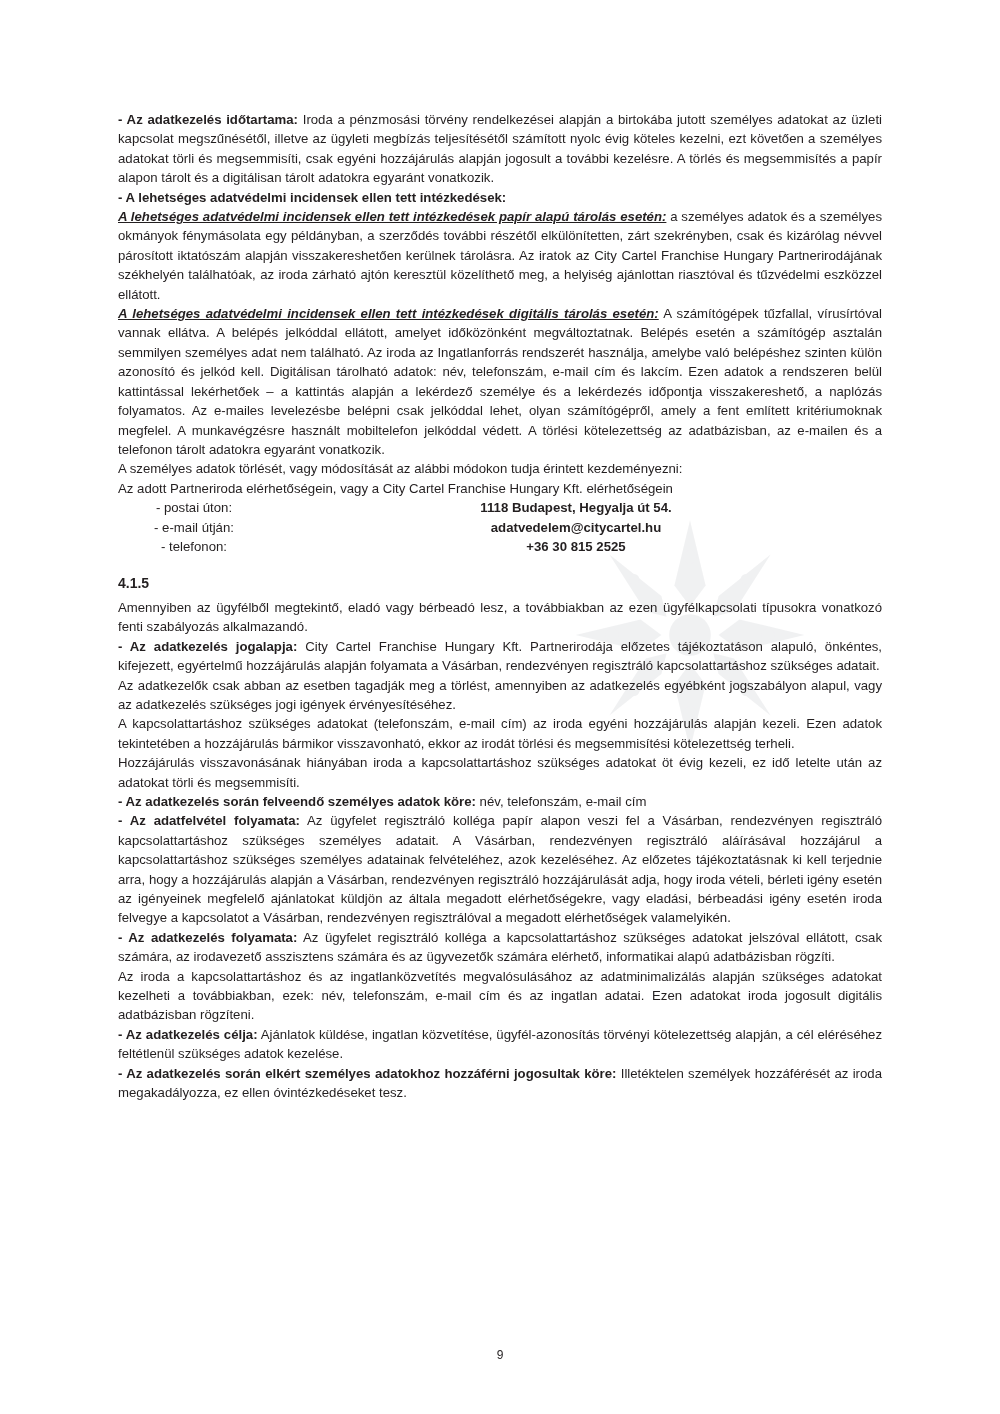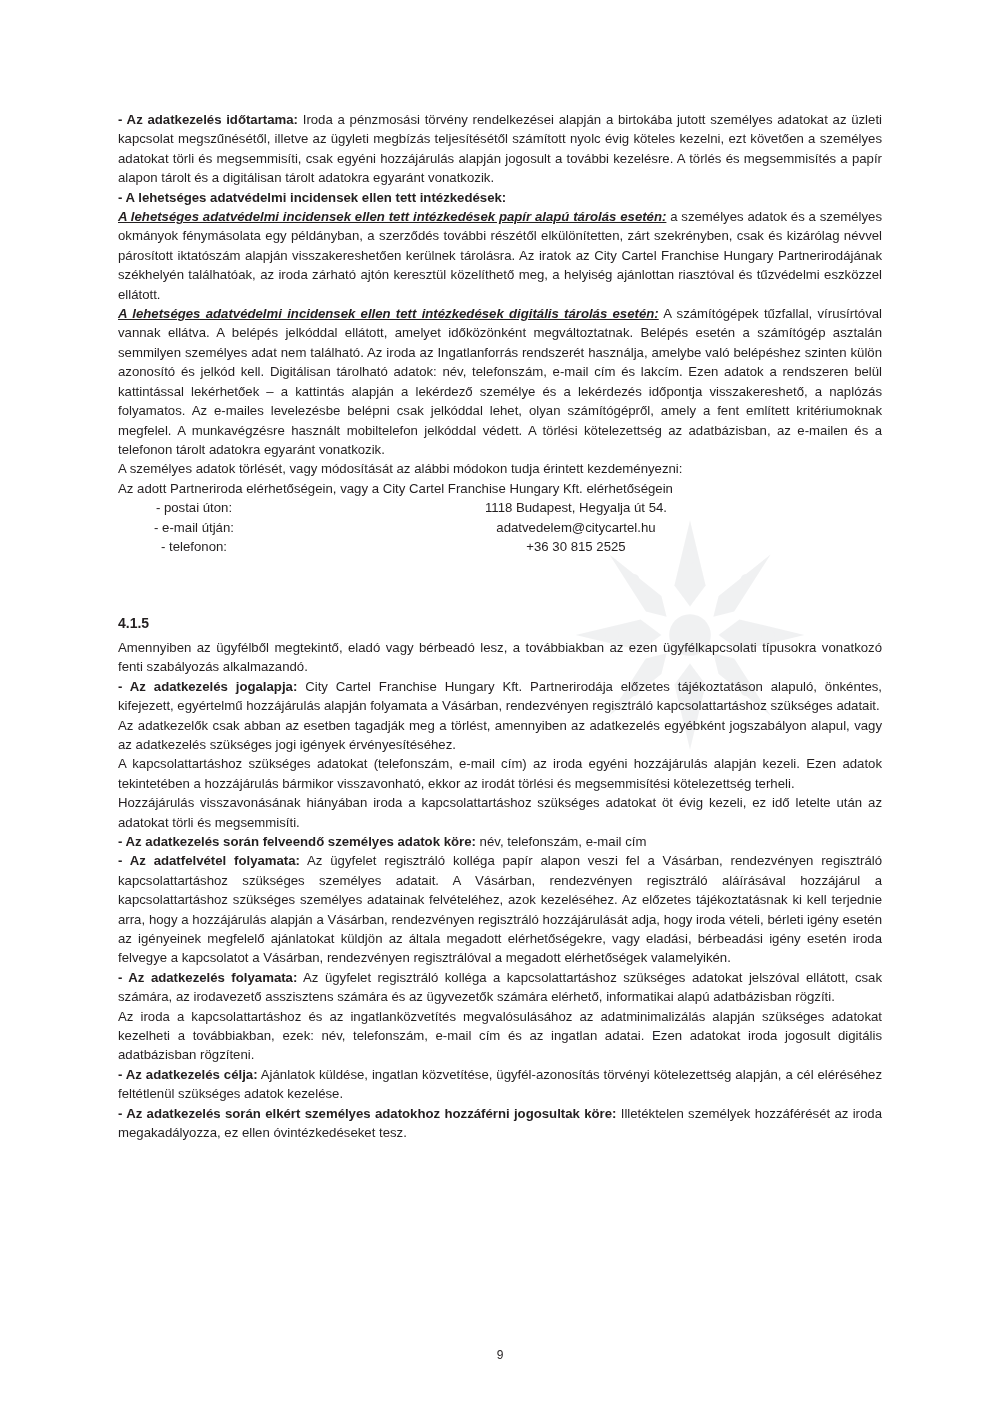--- a/index.html
+++ b/index.html
@@ -48,32 +48,32 @@
   .section-heading {
     margin-top: 17px;
     margin-bottom: 4px;
     font-weight: bold;
     font-size: 14px;
     display: flex;
   }
   .section-heading .num {
     width: 62px;
     flex: 0 0 62px;
-    margin-top: 40px;
   }
   .contact-row {
     display: flex;
     text-align: center;
   }
   .contact-row .label {
     width: 152px;
     flex: 0 0 152px;
   }
   .contact-row .value {
     flex: 1 1 auto;
+    font-weight: bold;
   }
   .pagenum {
     position: absolute;
     bottom: 52px;
     left: 0;
     width: 1000px;
     text-align: center;
     font-size: 12px;
     color: #231f20;
     z-index: 2;

